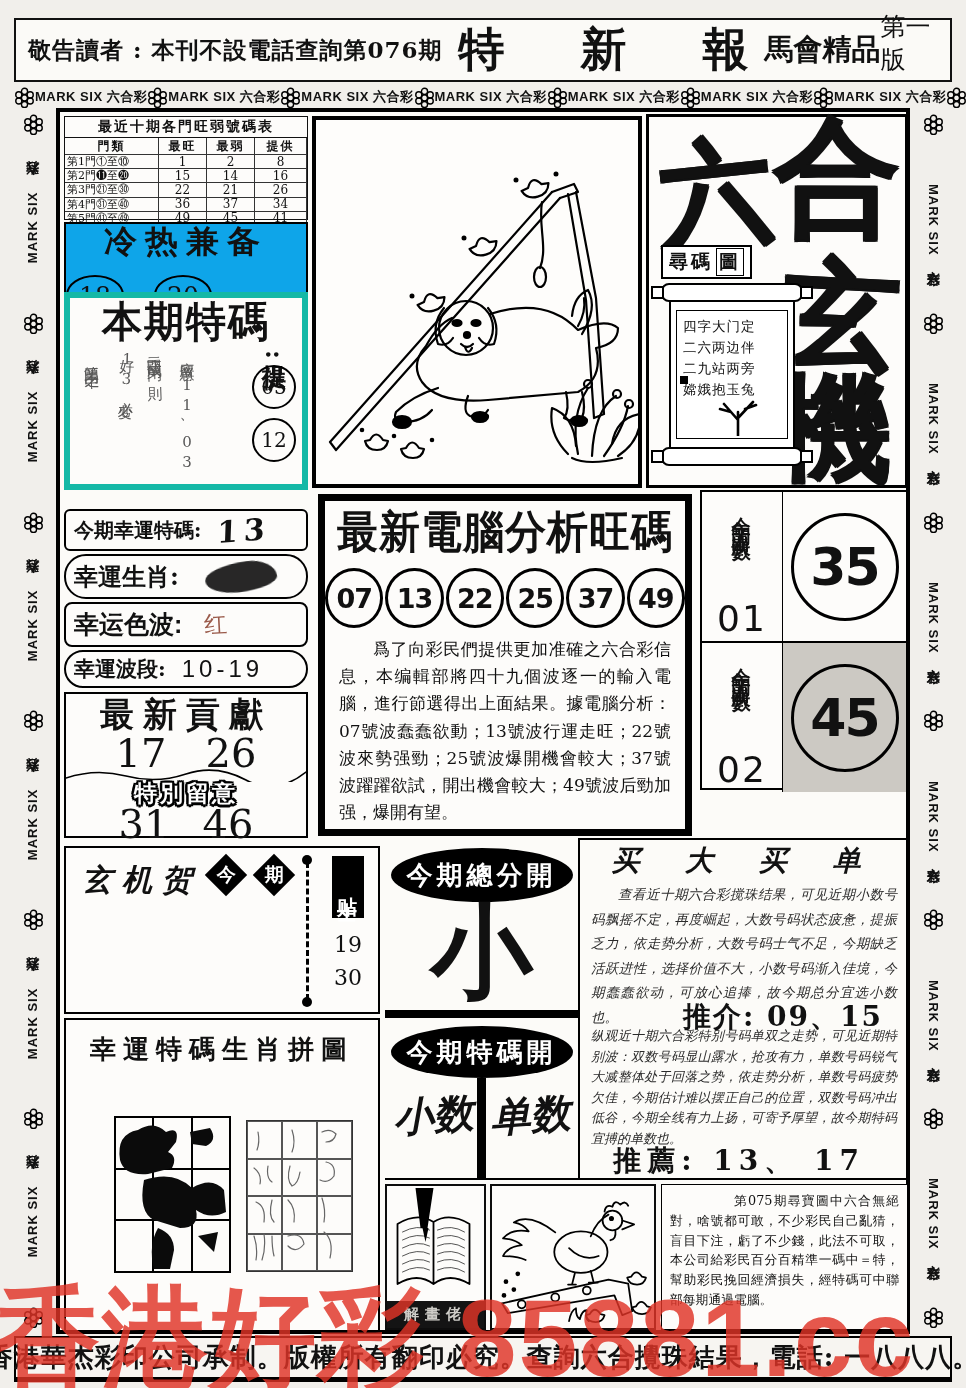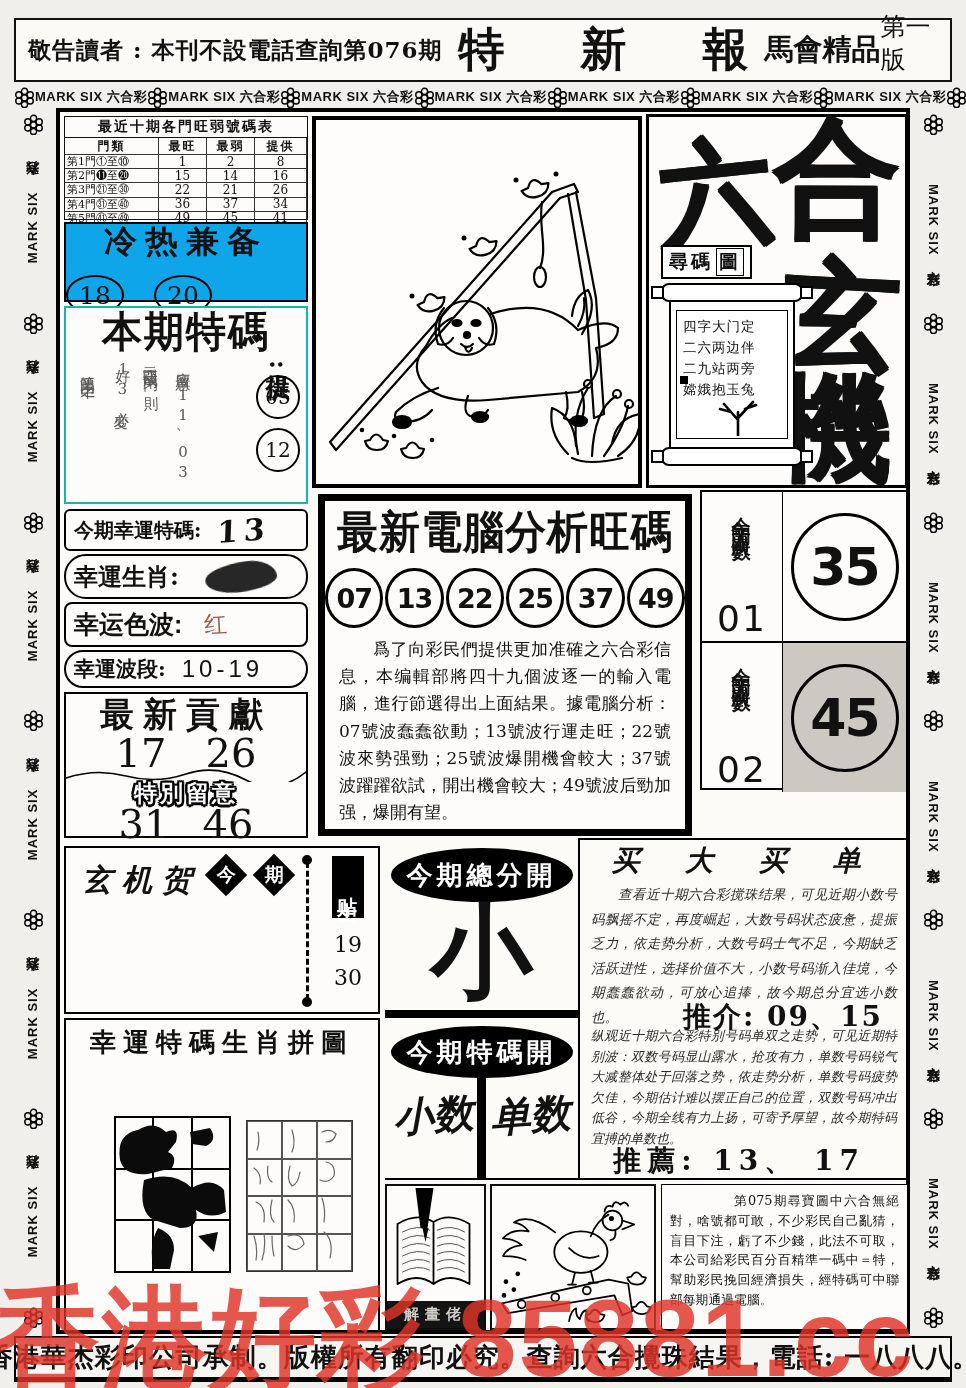--- a/index.html
+++ b/index.html
@@ -28,21 +28,21 @@
   #hot .tt{height:20px;border-bottom:1.5px solid #111;font-size:14px;font-weight:800;letter-spacing:2px;display:flex;align-items:center;justify-content:center}
   #hot .grid{display:grid;grid-template-columns:94px 48px 48px 1fr;font-size:12px}
   #hot .grid span{border-right:1px solid #333;border-bottom:1px solid #333;height:13.2px;display:flex;align-items:center;justify-content:center;overflow:hidden}
   #hot .grid .hd{height:16px;font-weight:700;letter-spacing:2px}
   #hot .grid .lb{justify-content:flex-start;padding-left:2px;font-weight:400;font-size:11px;letter-spacing:0}
   
   #cold{left:64px;top:222px;width:244px;height:80px;border:2px solid #000;background:#0ea5e9}
   #cold .tt{font-size:33px;font-weight:900;letter-spacing:8px;text-align:center;line-height:36px;transform:scaleY(.95)}
   .oval{border:2.5px solid #000;border-radius:50%;display:inline-flex;align-items:center;justify-content:center}
   
-  #spc{left:64px;top:306px;width:244px;height:198px;border:2px solid #14b8a6;background:#fdfcfa}
+  #spc{left:64px;top:292px;width:244px;height:198px;border:6px solid #14b8a6;background:#fdfcfa}
   #spc .tt{font:900 40px "Liberation Sans",sans-serif;text-align:center;letter-spacing:2px;line-height:46px;transform:scaleY(1.05)}
   .hand{writing-mode:vertical-rl;text-orientation:upright;font-size:15px;color:#3a3a3a;opacity:.85;letter-spacing:2px}
   .vlab{writing-mode:vertical-rl;font-weight:800}
   
   .lrow{left:64px;width:244px;border:2px solid #000;background:#fdfcfa;display:flex;align-items:center;padding:0 8px}
   .lrow .lab{font-weight:800;white-space:nowrap}
   .hw{font-weight:700;transform:rotate(-4deg) skewX(-6deg);letter-spacing:6px}
   .smudge{width:72px;height:30px;background:#161616;border-radius:60% 40% 55% 45%/50% 60% 40% 50%;
           transform:rotate(-7deg);filter:blur(.6px);opacity:.92;margin-left:26px}
   
@@ -55,21 +55,21 @@
   #mys{left:64px;top:846px;width:316px;height:168px;border:2px solid #000;background:#fdfcfa}
   .dmd{width:30px;height:30px;background:#000;transform:rotate(45deg);display:flex;align-items:center;justify-content:center;margin:0 9px;flex:0 0 auto}
   .dmd span{transform:rotate(-45deg);color:#fff;font-size:19px;font-weight:700}
   .dashv{position:absolute;left:240px;top:14px;height:138px;border-left:3px dashed #000}
   .dashv::before,.dashv::after{content:"";position:absolute;left:-7px;width:10px;height:10px;background:#000;border-radius:50%}
   .dashv::before{top:-7px}.dashv::after{bottom:-7px}
   .tipbox{background:#000;color:#fff;writing-mode:vertical-rl;font-size:20px;font-weight:700;letter-spacing:6px;
           width:32px;height:62px;display:flex;align-items:center;justify-content:center}
   
   #puz{left:64px;top:1018px;width:316px;height:314px;border:2px solid #000;background:#fdfcfa}
-  #puz .tt{font-size:26px;font-weight:800;letter-spacing:7px;text-align:center;margin-top:5px}
+  #puz .tt{font-size:26px;font-weight:800;letter-spacing:7px;text-align:center;margin-top:12px}
   .pgrid{position:absolute;display:grid}
   .pgrid i{border:1px solid #000}
   .pgrid.sk i{border-color:#555}
   
   #dog{left:312px;top:116px;width:330px;height:372px;border:4px solid #000;background:#fefdfb}
   
   #ana{left:318px;top:494px;width:374px;height:342px;border:7px solid #000;background:#fdfcfa}
   #ana .tt{font:900 41px "Liberation Sans",sans-serif;text-align:center;letter-spacing:1px;margin-top:4px;transform:scaleY(1.08)}
   #ana .nums{display:flex;justify-content:center;gap:2px;margin-top:8px}
   #ana .nums b{width:54px;height:54px;border:3px solid #000;border-radius:50%;display:flex;align-items:center;justify-content:center;

